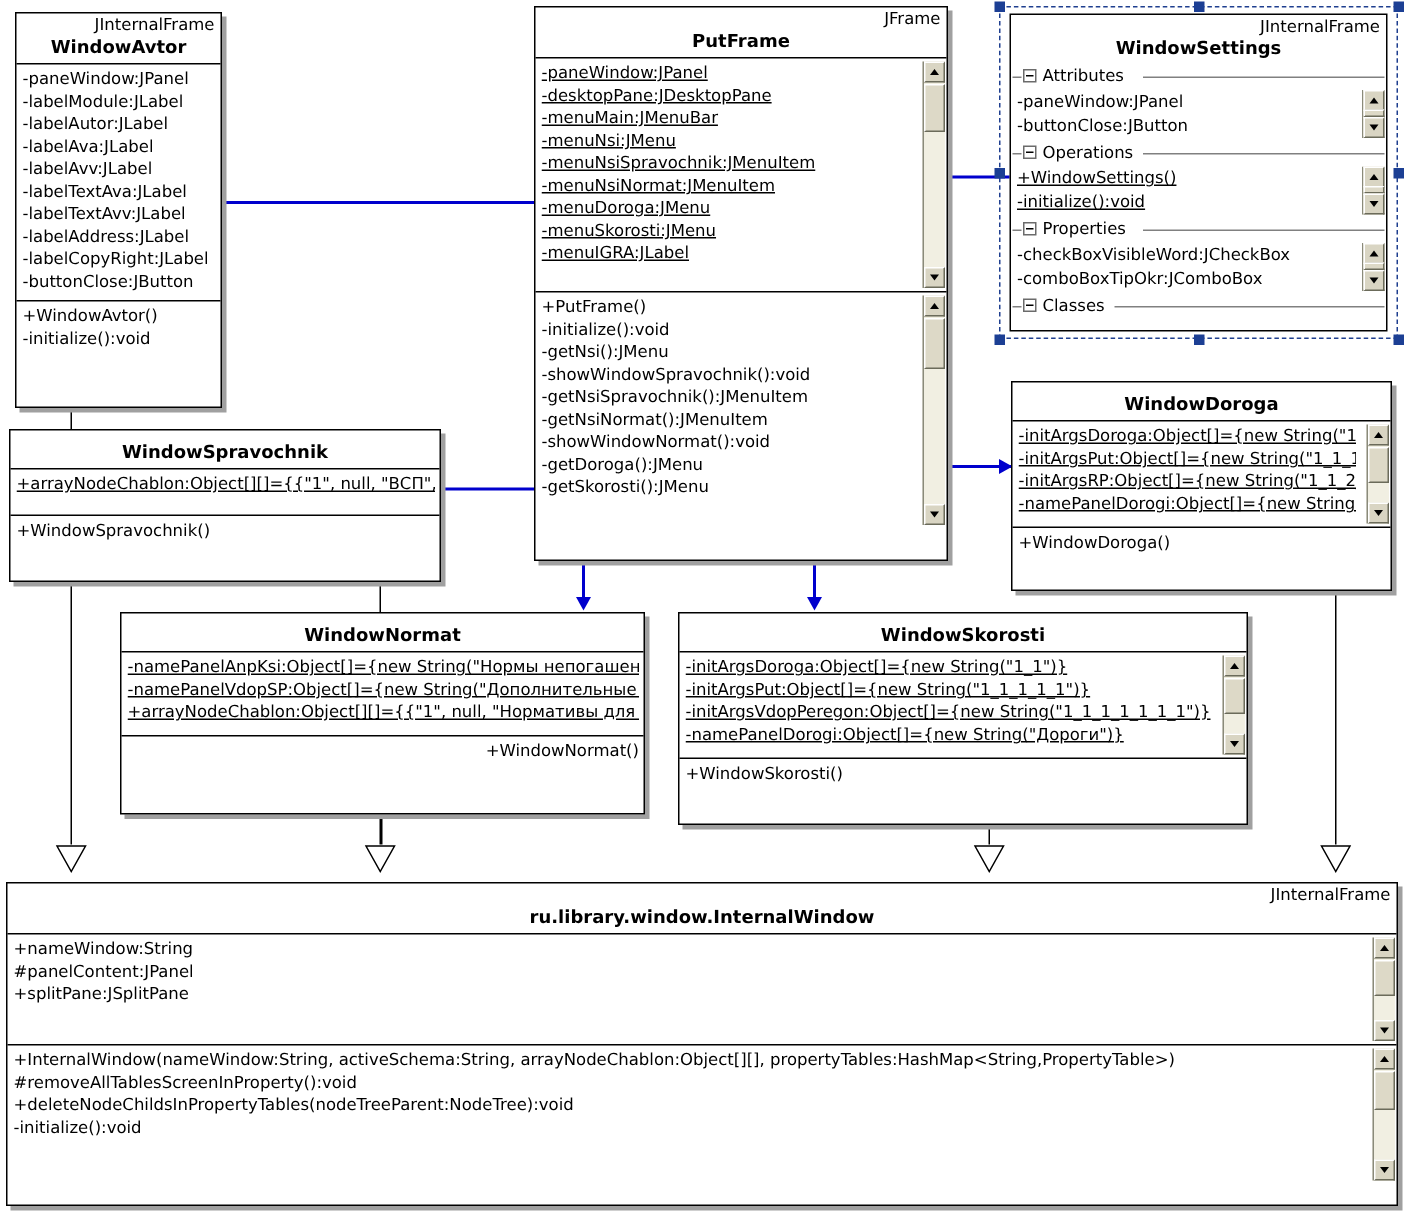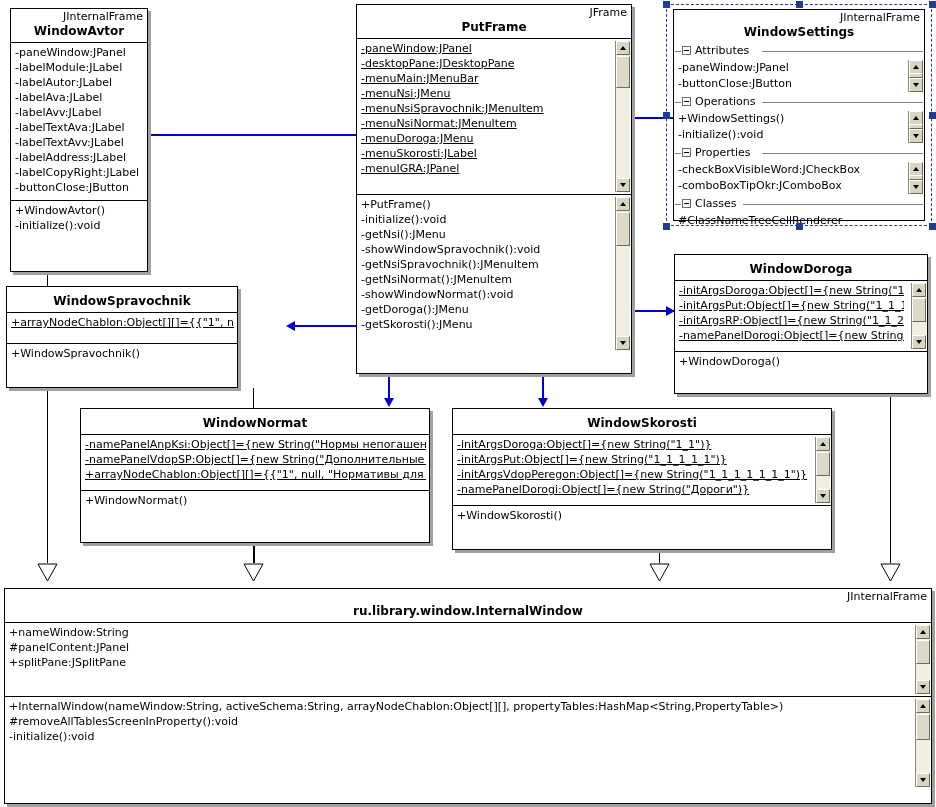--- a/index.html
+++ b/index.html
@@ -281,22 +281,22 @@
     <div class="sep"></div>
     <div class="compart" style="height:155px;">
       <div class="rows" id="pf-attrs" style="width:254px;">
           <div class="row u">-paneWindow:JPanel</div>
           <div class="row u">-desktopPane:JDesktopPane</div>
           <div class="row u">-menuMain:JMenuBar</div>
           <div class="row u">-menuNsi:JMenu</div>
           <div class="row u">-menuNsiSpravochnik:JMenuItem</div>
           <div class="row u">-menuNsiNormat:JMenuItem</div>
           <div class="row u">-menuDoroga:JMenu</div>
-          <div class="row u">-menuSkorosti:JLabel</div>
-          <div class="row u">-menuIGRA:JPanel</div>
+          <div class="row u">-menuSkorosti:JMenu</div>
+          <div class="row u">-menuIGRA:JLabel</div>
         </div>
       <div class="sb" style="top:2px; height:151px;">
         <div class="btn up"></div>
         <div class="thumb" style="top:15px; height:32px;"></div>
         <div class="btn dn"></div>
       </div>
     </div>
     <div class="sep"></div>
     <div class="compart" style="height:160px;">
       <div class="rows" id="pf-ops" style="width:254px;">
@@ -350,21 +350,21 @@
             <div class="thumb" style="top:13px;height:5px;"></div>
             <div class="btn dn"></div>
           </div>
         </div>
         <div class="grp">
           <span class="gl"></span>
           <span class="gbox"></span>
           <span class="gtxt">Operations</span>
           <span class="gr" style="left: 88px; right: 1px;"></span>
         </div>
-        <div class="compart" style="height: 34px;">
+        <div class="compart" style="height: 34px; text-decoration: underline;">
           <div class="rows" style="padding: 0px 3px 0px 4px; width: 232px;">
             <div class="row" style="line-height: 16px; height: 16px;">+WindowSettings()</div>
             <div class="row" style="line-height: 16px; height: 16px;">-initialize():void</div>
           </div>
           <div class="sb" style="top: 0px; height: 32px;">
             <div class="btn up"></div>
             <div class="thumb" style="top:13px;height:5px;"></div>
             <div class="btn dn"></div>
           </div>
         </div>
@@ -384,25 +384,20 @@
             <div class="thumb" style="top:13px;height:5px;"></div>
             <div class="btn dn"></div>
           </div>
         </div>
         <div class="grp">
           <span class="gl"></span>
           <span class="gbox"></span>
           <span class="gtxt">Classes</span>
           <span class="gr" style="left: 68.8px; right: 1px;"></span>
         </div>
-        <div class="compart" style="height: 18px;">
-          <div class="rows" style="padding: 0px 3px 0px 4px; width: 250px;">
-            <div class="row" style="line-height: 16px; height: 16px;">#ClassNameTreeCellRenderer</div>
-          </div>
-        </div>
       </div>
   </div>
 
   <div class="uml" style="left:674px; top:254px; width:254px; height:140px;">
     <div class="hdr" style="padding-top:6px;">
       <div class="cname">WindowDoroga</div>
     </div>
     <div class="sep"></div>
     <div class="compart" style="height:70px;">
       <div class="rows" id="wd-attrs" style="width:232px;">
@@ -418,21 +413,21 @@
       </div>
     </div>
     <div class="sep"></div>
     <div class="compart" style="height:36px;">
       <div class="rows" id="wd-ops">
           <div class="row">+WindowDoroga()</div>
         </div>
     </div>
   </div>
 
-  <div class="uml" style="left:6px; top:286px; width:232px; height:102px;">
+  <div class="uml" style="left:6px; top:286px; width:288px; height:102px;">
     <div class="hdr" style="padding-top:6px;">
       <div class="cname">WindowSpravochnik</div>
     </div>
     <div class="sep"></div>
     <div class="compart" style="height:30px;">
       <div class="rows" id="wsp-attrs">
           <div class="row u">+arrayNodeChablon:Object[][]={{"1", null, "ВСП", null}}</div>
         </div>
     </div>
     <div class="sep"></div>
@@ -449,21 +444,21 @@
     </div>
     <div class="sep"></div>
     <div class="compart" style="height:55px;">
       <div class="rows" id="wn-attrs">
           <div class="row u">-namePanelAnpKsi:Object[]={new String("Нормы непогашенного ускорения")}</div>
           <div class="row u">-namePanelVdopSP:Object[]={new String("Дополнительные ограничения")}</div>
           <div class="row u">+arrayNodeChablon:Object[][]={{"1", null, "Нормативы для расчёта", null}}</div>
         </div>
     </div>
     <div class="sep"></div>
-    <div class="compart" style="height:50px;">
+    <div class="compart" style="height:50px;text-align:right;">
       <div class="rows" id="wn-ops">
           <div class="row">+WindowNormat()</div>
         </div>
     </div>
   </div>
 
   <div class="uml" style="left:452px; top:408px; width:380px; height:142px;">
     <div class="hdr" style="padding-top:6px;">
       <div class="cname">WindowSkorosti</div>
     </div>
@@ -505,20 +500,21 @@
         <div class="btn up"></div>
         <div class="thumb" style="top:15px; height:24px;"></div>
         <div class="btn dn"></div>
       </div>
     </div>
     <div class="sep"></div>
     <div class="compart" style="height:92px;">
       <div class="rows" id="iw-ops" style="width:906px;">
           <div class="row">+InternalWindow(nameWindow:String, activeSchema:String, arrayNodeChablon:Object[][], propertyTables:HashMap&lt;String,PropertyTable&gt;)</div>
           <div class="row">#removeAllTablesScreenInProperty():void</div>
+          <div class="row">+deleteNodeChildsInPropertyTables(nodeTreeParent:NodeTree):void</div>
           <div class="row">-initialize():void</div>
         </div>
       <div class="sb" style="top:2px; height:88px;">
         <div class="btn up"></div>
         <div class="thumb" style="top:15px; height:26px;"></div>
         <div class="btn dn"></div>
       </div>
     </div>
   </div>
 

